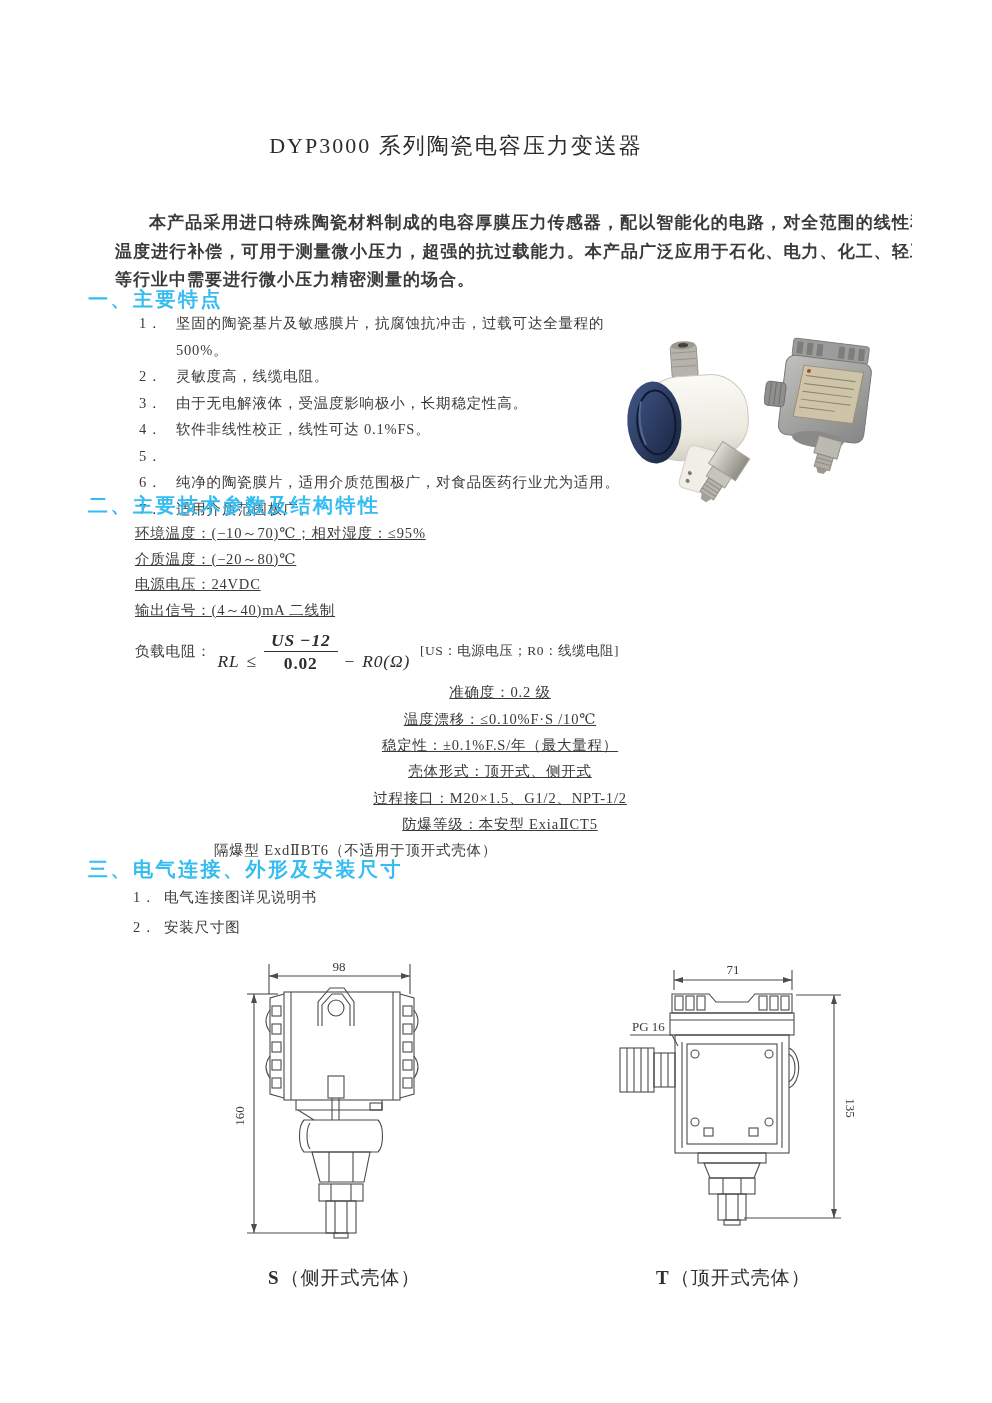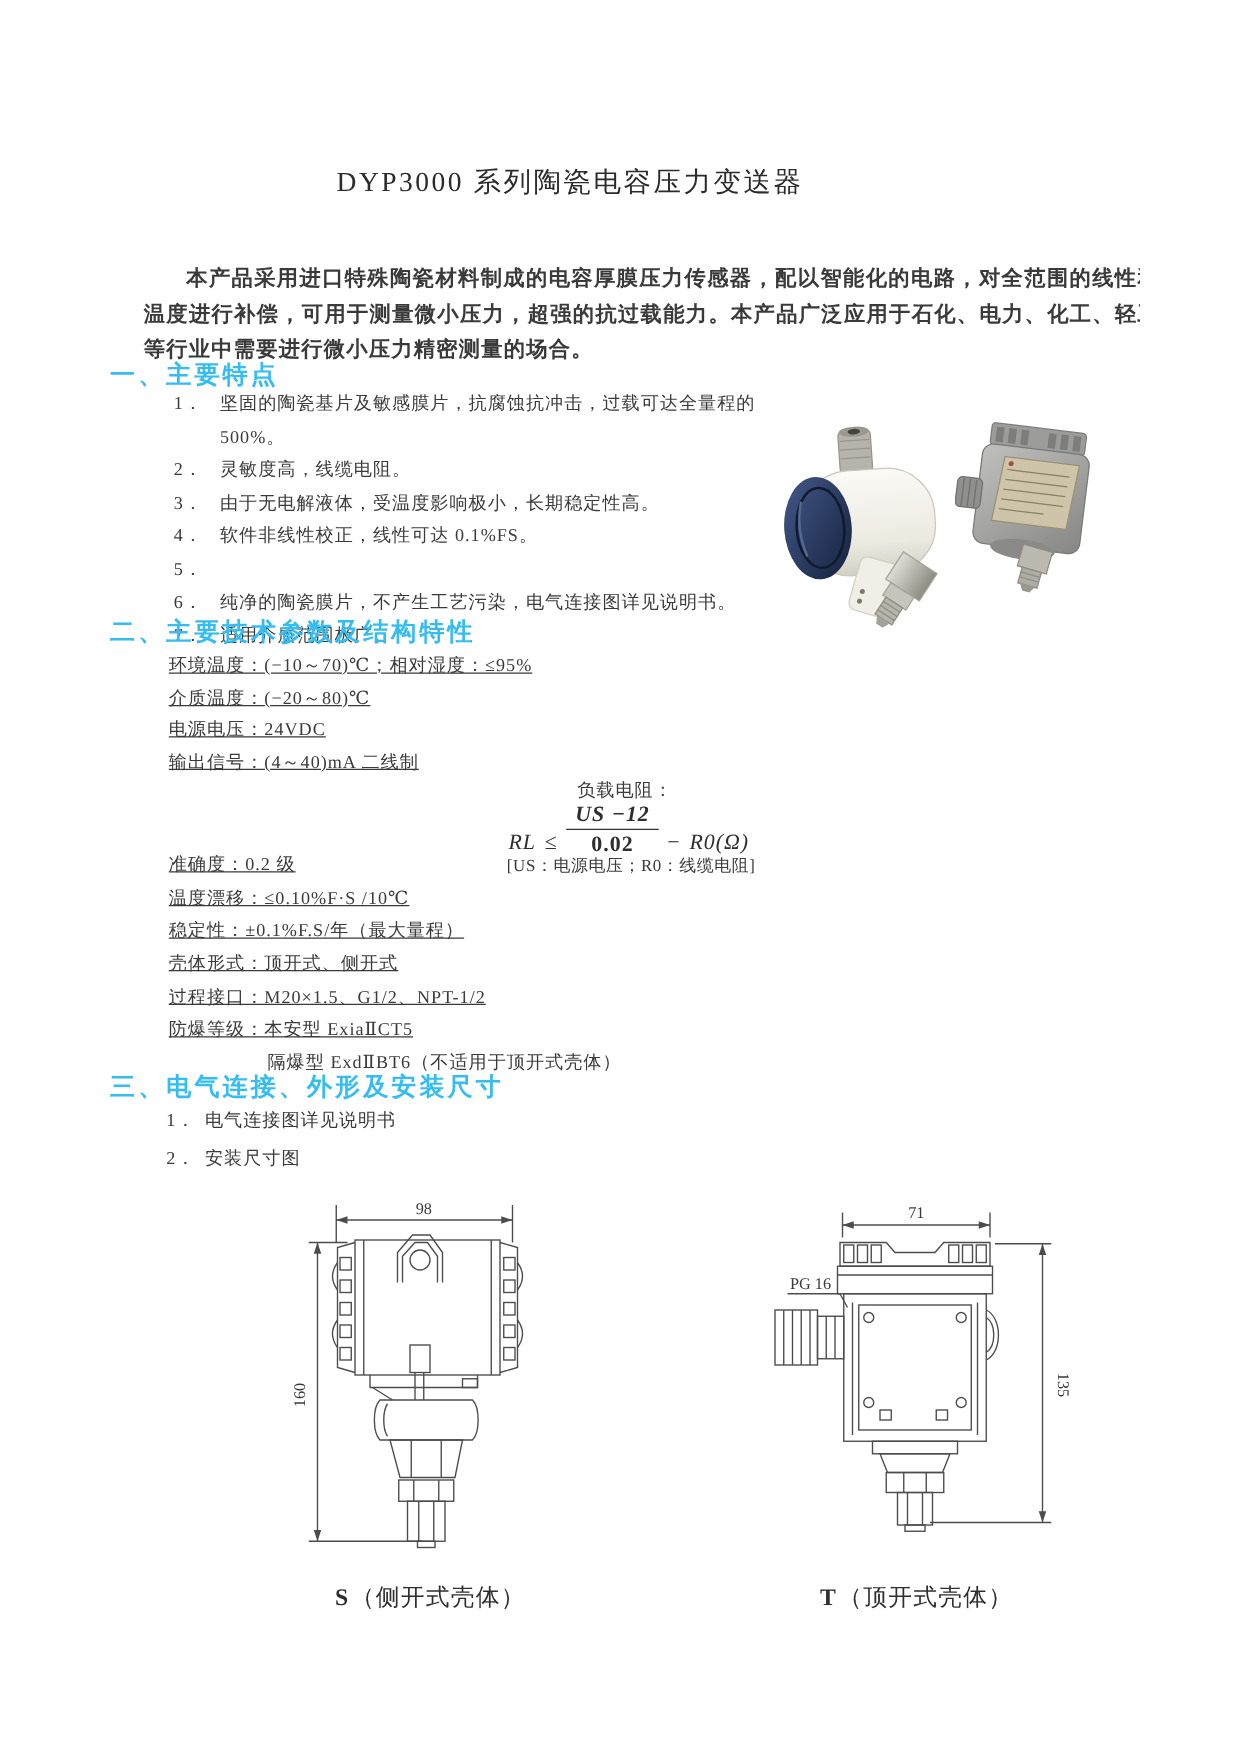--- a/index.html
+++ b/index.html
@@ -19,23 +19,23 @@
   .sec-heading {
     position:absolute; left:88px; margin:0;
     font-size:20px; font-weight:bold; letter-spacing:2.5px; color:var(--accent,#35bdf2);text-align:right;
   }
   .h1 { top:286px; } .h2 { top:492px; } .h3 { top:856px; }
   .features { position:absolute; top:310px; left:139px; width:505px; }
   .feat-row { display:flex; line-height:26.5px; font-size:14.5px; letter-spacing:0.8px; }
   .feat-num { width:37px; flex:none; }
   .params { position:absolute; top:521px; left:135px; width:730px; font-size:14.5px; letter-spacing:0.8px; }
   .param-line { line-height:25.6px; white-space:nowrap;text-decoration:underline; }
-  .param-line.p2 { line-height:26.3px; }
+  .param-line.p2 { line-height:26.3px;text-align:center; }
   .param-indent { padding-left:79px; line-height:26.3px; white-space:nowrap; }
-  .formula-line { height:56px; display:flex; align-items:center; white-space:nowrap;flex-direction:column; }
+  .formula-line { height:56px; display:flex; align-items:center; white-space:nowrap; }
   .math { display:inline-flex; align-items:flex-end; font-family:"Liberation Serif",serif;
           font-size:17.5px; font-style:italic; color:#2e2e2e; margin-left:6px; }
   .math .rel { margin:0 7px; font-style:normal; }
   .frac { display:inline-block; text-align:center; vertical-align:middle; line-height:1.05; }
   .frac .num { display:block; border-bottom:1.4px solid #333; padding:0 7px 2px; font-weight:bold; }
   .frac .den { display:block; padding-top:2px; font-weight:bold; font-style:normal; }
   .formula-note { font-size:13.5px; margin-left:10px; letter-spacing:0.5px; }
   .sec3-items { position:absolute; top:882px; left:133px; width:500px; }
   .sec3-row { display:flex; line-height:30px; font-size:14.5px; letter-spacing:0.8px; }
   .sec3-num { width:31px; flex:none; }
@@ -162,21 +162,21 @@
       </div>
     <div class="feat-row">
         <span class="feat-num">4．</span>
         <span>软件非线性校正，线性可达 0.1%FS。</span>
       </div>
     <div class="feat-row">
         <span class="feat-num">5．</span>
       </div>
     <div class="feat-row">
         <span class="feat-num">6．</span>
-        <span>纯净的陶瓷膜片，不产生工艺污染，电气连接图详见说明书。</span>
+        <span>纯净的陶瓷膜片，适用介质范围极广，对食品医药行业尤为适用。</span>
       </div>
     <div class="feat-row">
         <span class="feat-num">7．</span>
         <span>适用介质范围极广。</span>
       </div>
   </div>
 
   <h2 class="sec-heading h2">二、主要技术参数及结构特性</h2>
 
   <div class="params">

